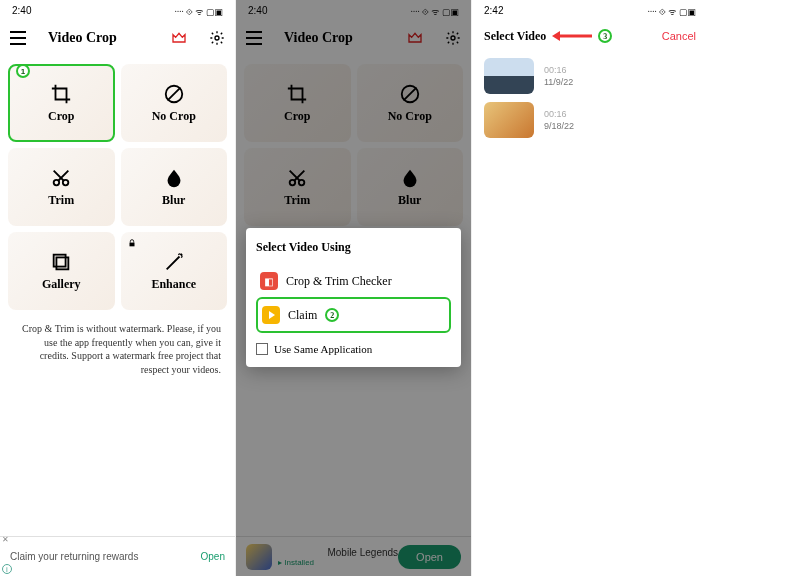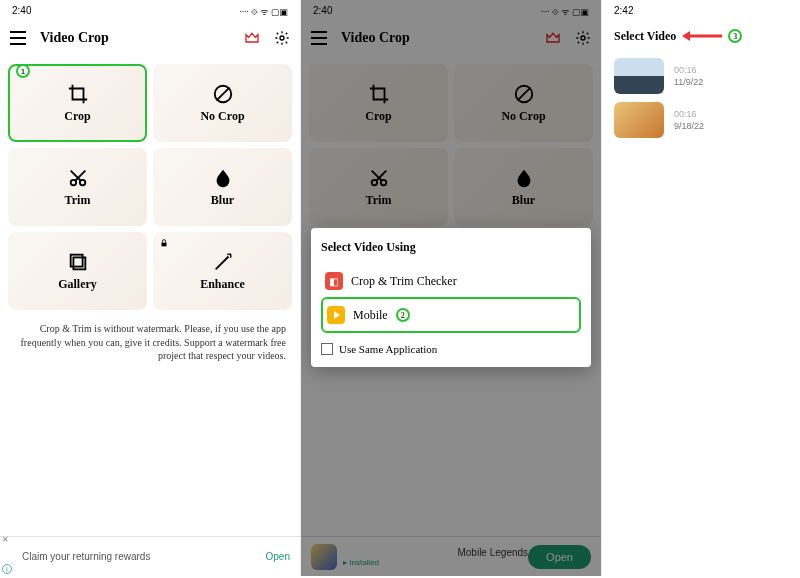--- a/index.html
+++ b/index.html
@@ -6,21 +6,21 @@
   body {
     width: 800px;
     height: 578px;
     background: #fff;
     font-family: -apple-system, sans-serif;
     display: flex;
     font-size: 11px;
     color: #000;
   }
   .screen {
-    width: 301px;
+    width: 236px;
     height: 576px;
     position: relative;
     overflow: hidden;
     background: #fff;
     flex-shrink: 0;
   }
   .screen1 { border-right: 1px solid #eee; }
   .screen2 { border-right: 1px solid #eee; }
   .status-bar {
     height: 20px;
@@ -30,21 +30,21 @@
     padding: 2px 12px;
     font-size: 10px;
     font-weight: 500;
   }
   .status-icons { display: flex; gap: 3px; align-items: center; font-size: 9px; }
   .app-header {
     height: 36px;
     display: flex;
     align-items: center;
     padding: 0 10px;
-    gap: 14px;
+    gap: 22px;
   }
   .menu-icon {
     width: 16px; height: 14px;
     display: flex; flex-direction: column; justify-content: space-between;
   }
   .menu-icon span { height: 2px; background: #000; display: block; }
   .app-title {
     font-family: Georgia, serif;
     font-weight: bold;
     font-size: 14px;
@@ -292,21 +292,21 @@
       </div>
       <div class="tile-label">Enhance</div>
     </div>
   </div>
 
   <div class="footnote">Crop &amp; Trim is without watermark. Please, if you use the app frequently when you can, give it credits. Support a watermark free project that respect your videos.</div>
 
   <div class="bottom-ad">
     <span class="ad-close">✕</span>
     <span class="ad-info">i</span>
-    <span class="ad-text" style="margin-left:12px">Claim your returning rewards</span>
+    <span class="ad-text" style="">Claim your returning rewards</span>
     <span class="open-link">Open</span>
   </div>
 </div>
 
 <div class="screen screen2">
   <div class="status-bar">
     <span>2:40</span>
     <span class="status-icons">᠁ ⟐ ᯤ ▢▣</span>
   </div>
   <div class="app-header">
@@ -375,21 +375,21 @@
   <div class="s2dim"></div>
 
   <div class="dialog">
     <div class="dialog-title">Select Video Using</div>
     <div class="dialog-item">
       <div class="app-square red">◧</div>
       <span>Crop &amp; Trim Checker</span>
     </div>
     <div class="dialog-item dialog-item-hl">
       <div class="app-square yellow"></div>
-      <span>Mobile</span>
+      <span>Claim</span>
       <span class="badge-inline">2</span>
     </div>
     <div class="use-same">
       <span class="checkbox-empty"></span>
       <span>Use Same Application</span>
     </div>
   </div>
 </div>
 
 <div class="screen screen3">

